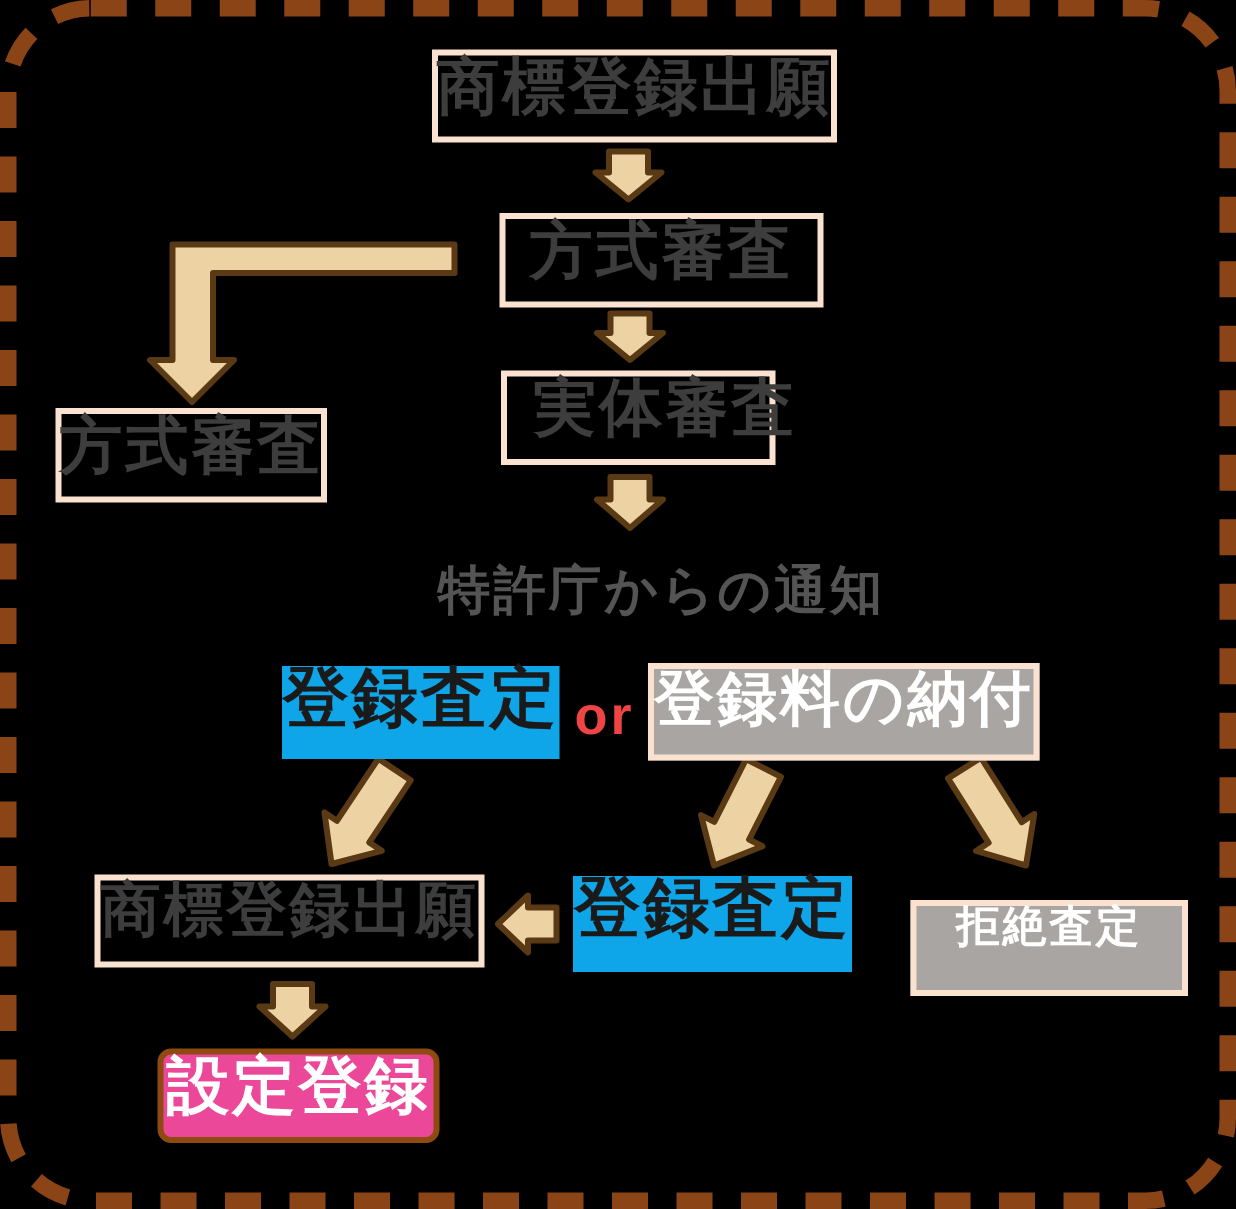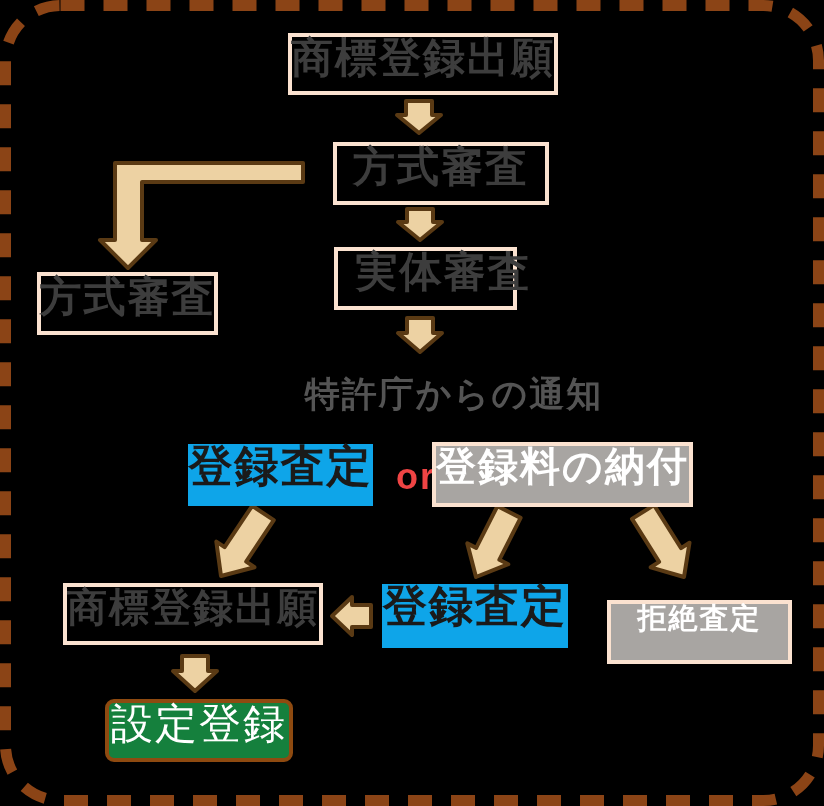--- a/index.html
+++ b/index.html
@@ -36,35 +36,34 @@
     font-weight: bold;
   }
   .node-gray {                  
     background: #a8a5a2;
     border: 4px solid #fbe2d0;
     color: #ffffff;
     font-size: 40px;
     font-weight: bold;
   }
   .node-orange {                
-    background: #15803d;
+    background: #ec4899;
     border: 4px solid #8e4a10;
     border-radius: 9px;
     color: #ffffff;
     font-size: 42px;
-    font-weight: normal;
+    font-weight: bold;
   }
   .floating-text {
     position: absolute;
     color: #545454;
     font-weight: bold;
     line-height: 1;
     white-space: nowrap;
     letter-spacing: 2px;
-    margin-left: 13px;
   }
   .arrow-shape {
     fill: #edd2a3;
     stroke: #5a3a14;
     stroke-width: 4;
     stroke-linejoin: round;
   }
 </style>
 </head>
 <body>

